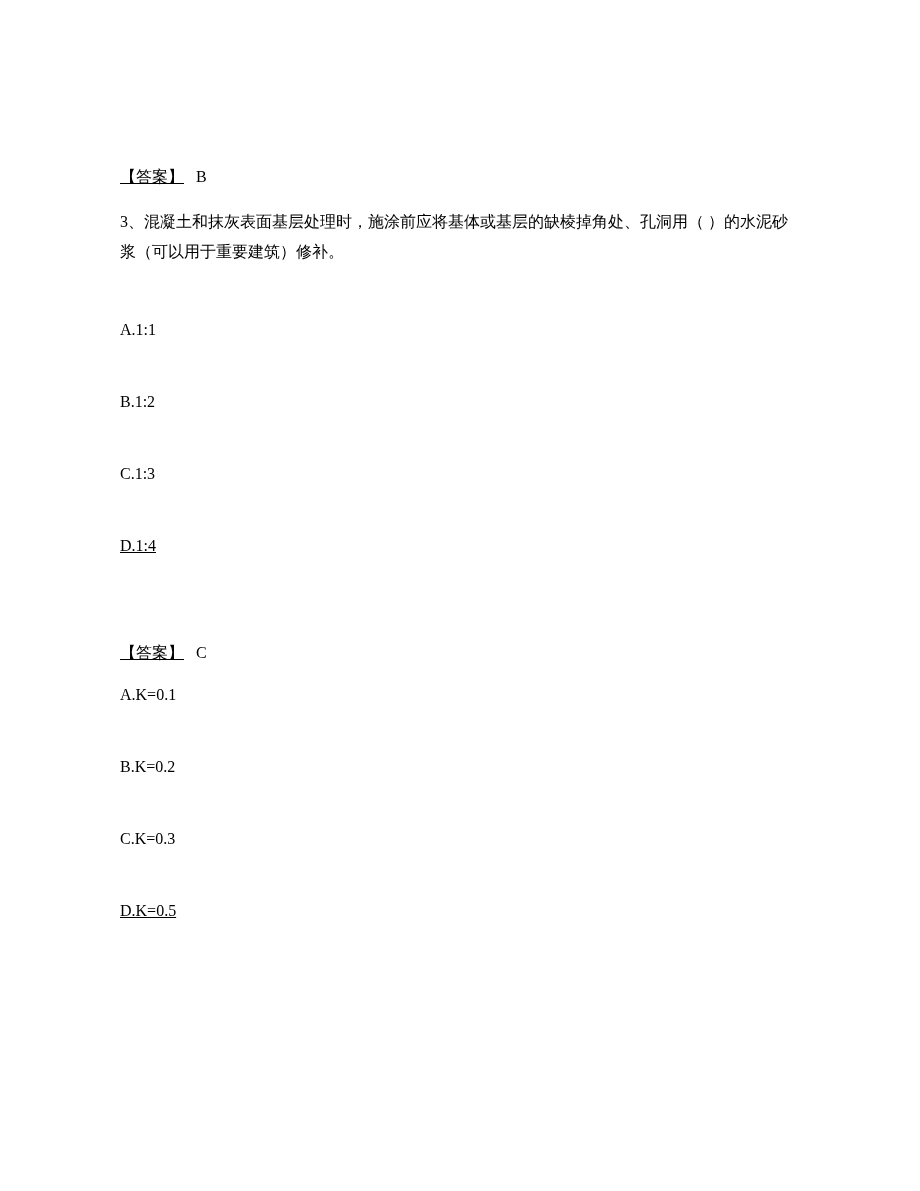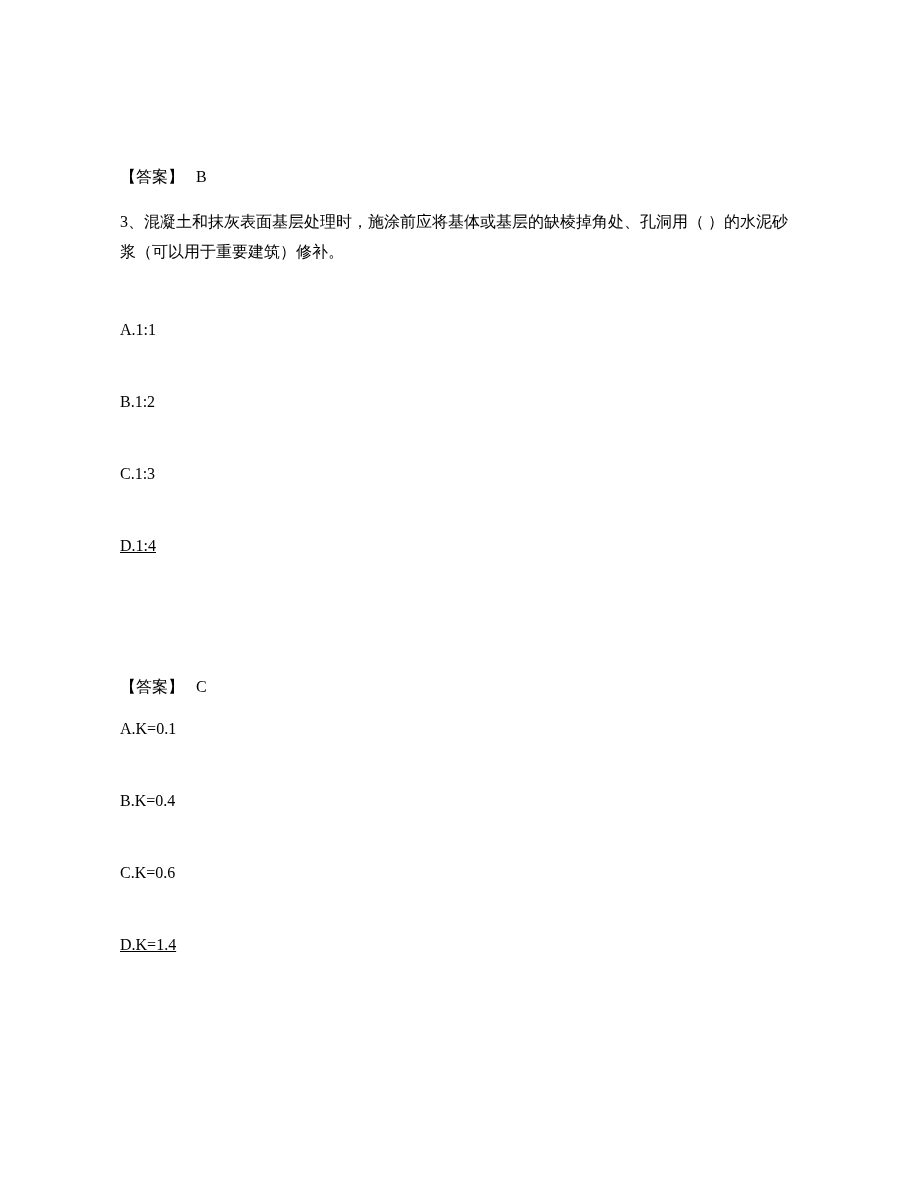--- a/index.html
+++ b/index.html
@@ -15,38 +15,39 @@
       font-size: 16px;
       color: #000000;
       padding: 165px 120px 60px 120px;
       line-height: 1.5;
     }
     .answer-block {
       margin-bottom: 18px;
     }
     .answer-label {
       display: inline;
+      text-decoration: underline;
     }
     .answer-value {
       display: inline;
       margin-left: 8px;
     }
     .question-text {
       margin-bottom: 50px;
       line-height: 1.9;
     }
     .option {
       margin-bottom: 48px;
     }
     .option:last-of-type {
       margin-bottom: 0;
       text-decoration: underline;
     }
     .question-block-1 .options {
-      margin-bottom: 117px;
+      margin-bottom: 83px;
     }
     .question-block-2 .options {
       margin-bottom: 0;
     }
   </style>
 </head>
 <body>
 
 <div class="question-block-1">
 
@@ -71,18 +72,18 @@
     <span class="answer-value">C</span>
   </div>
 
 </div>
 
 <div class="question-block-2">
 
 
   <div class="options">
     <div class="option">A.K=0.1</div>
-    <div class="option">B.K=0.4</div>
-    <div class="option">C.K=0.6</div>
-    <div class="option">D.K=1.4</div>
+    <div class="option">B.K=0.2</div>
+    <div class="option">C.K=0.3</div>
+    <div class="option">D.K=0.5</div>
   </div>
 
 </div>
 
 </body></html>

